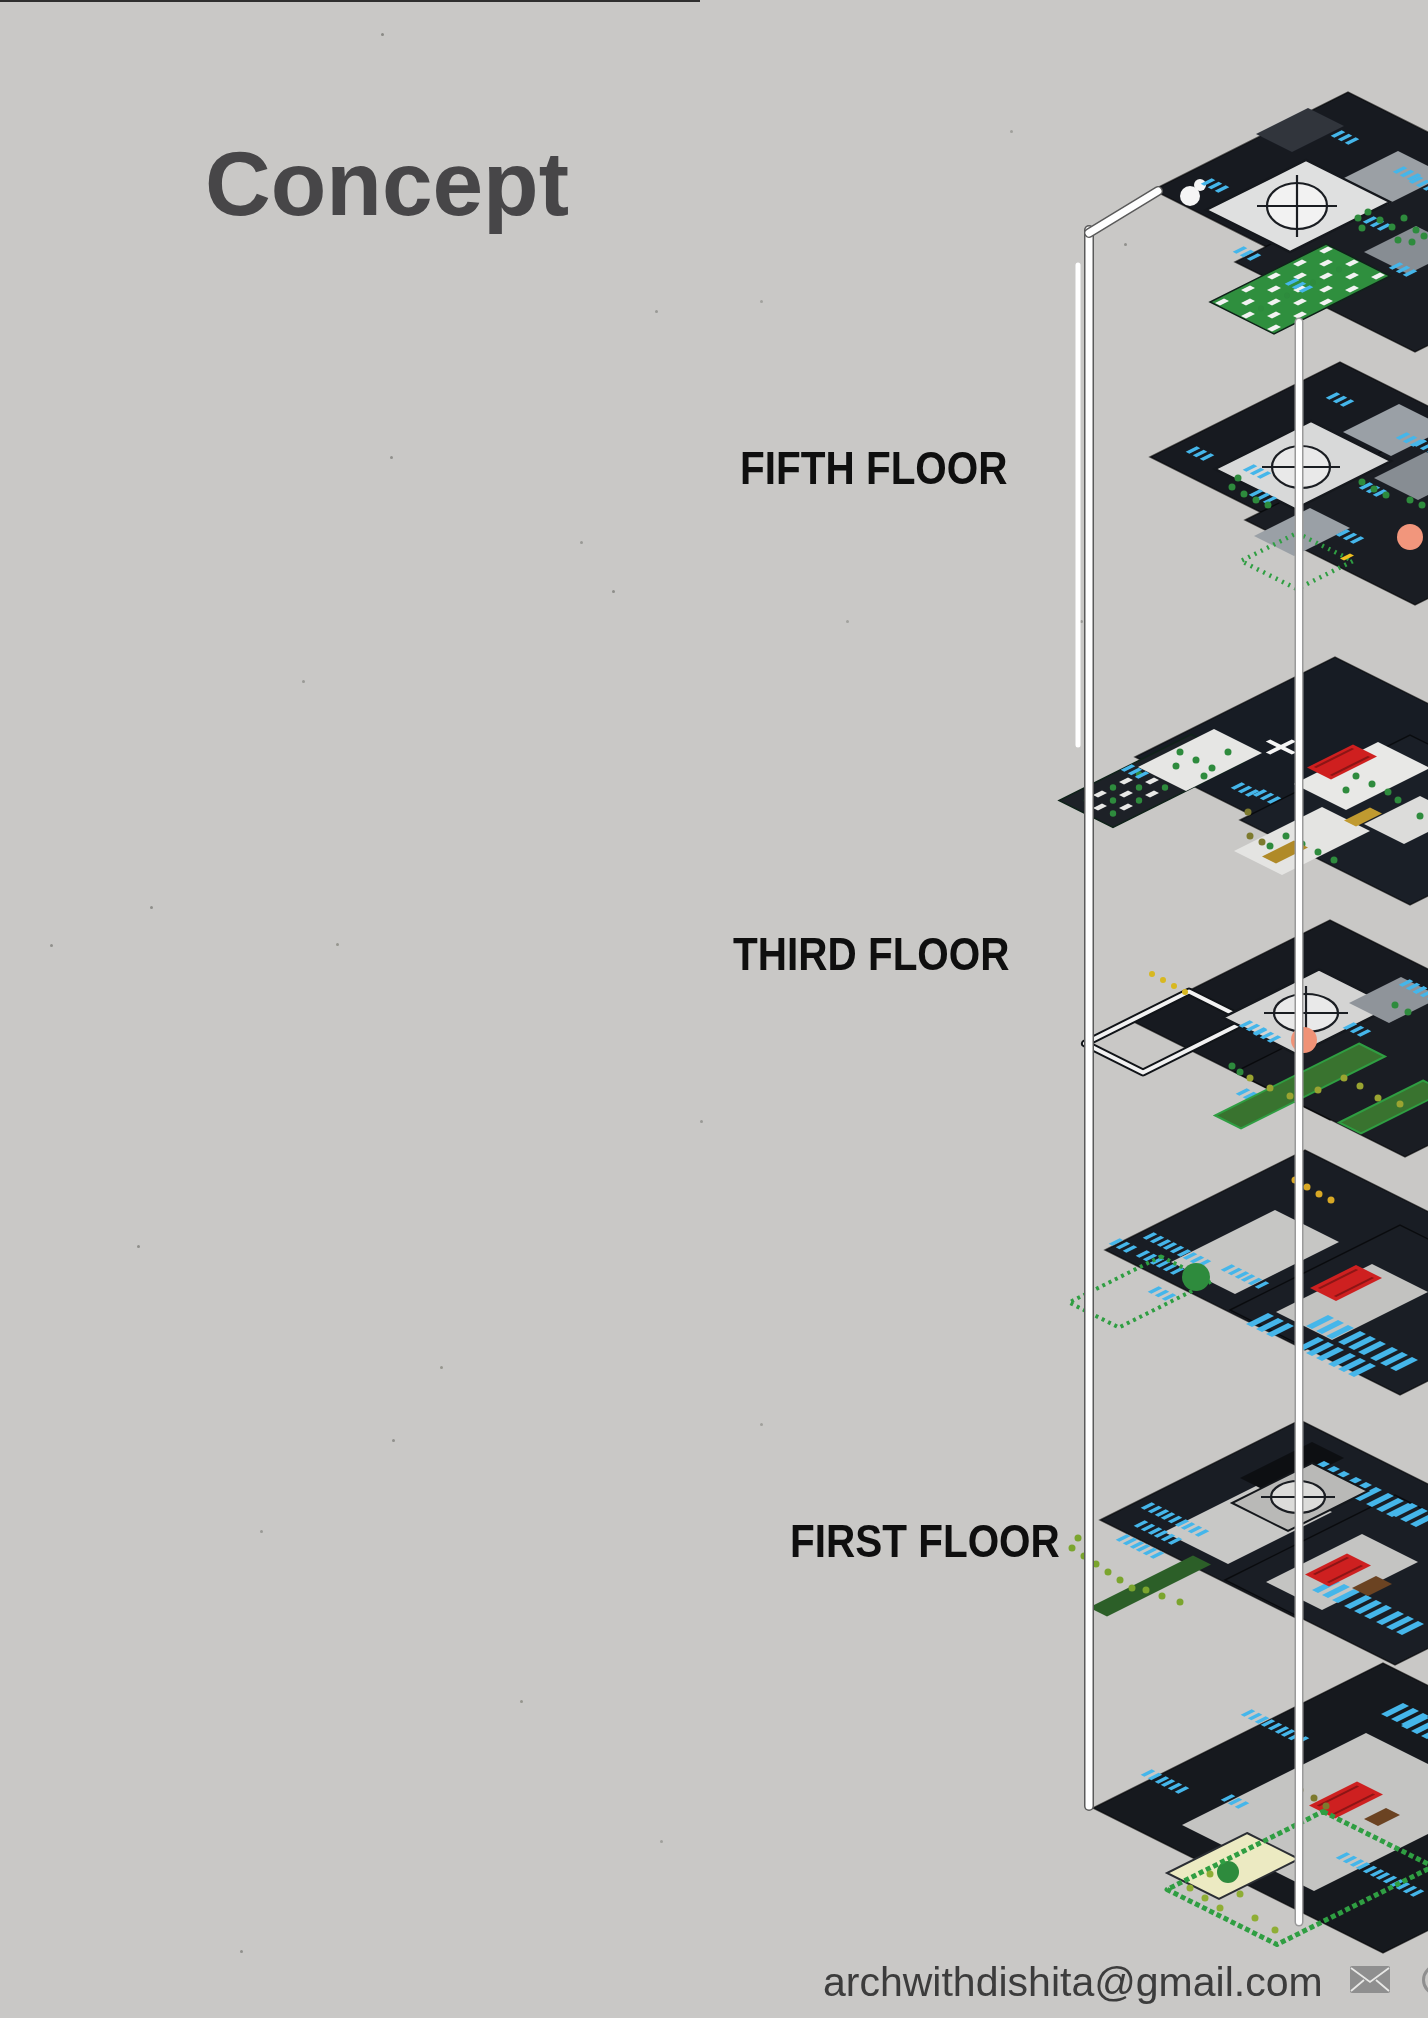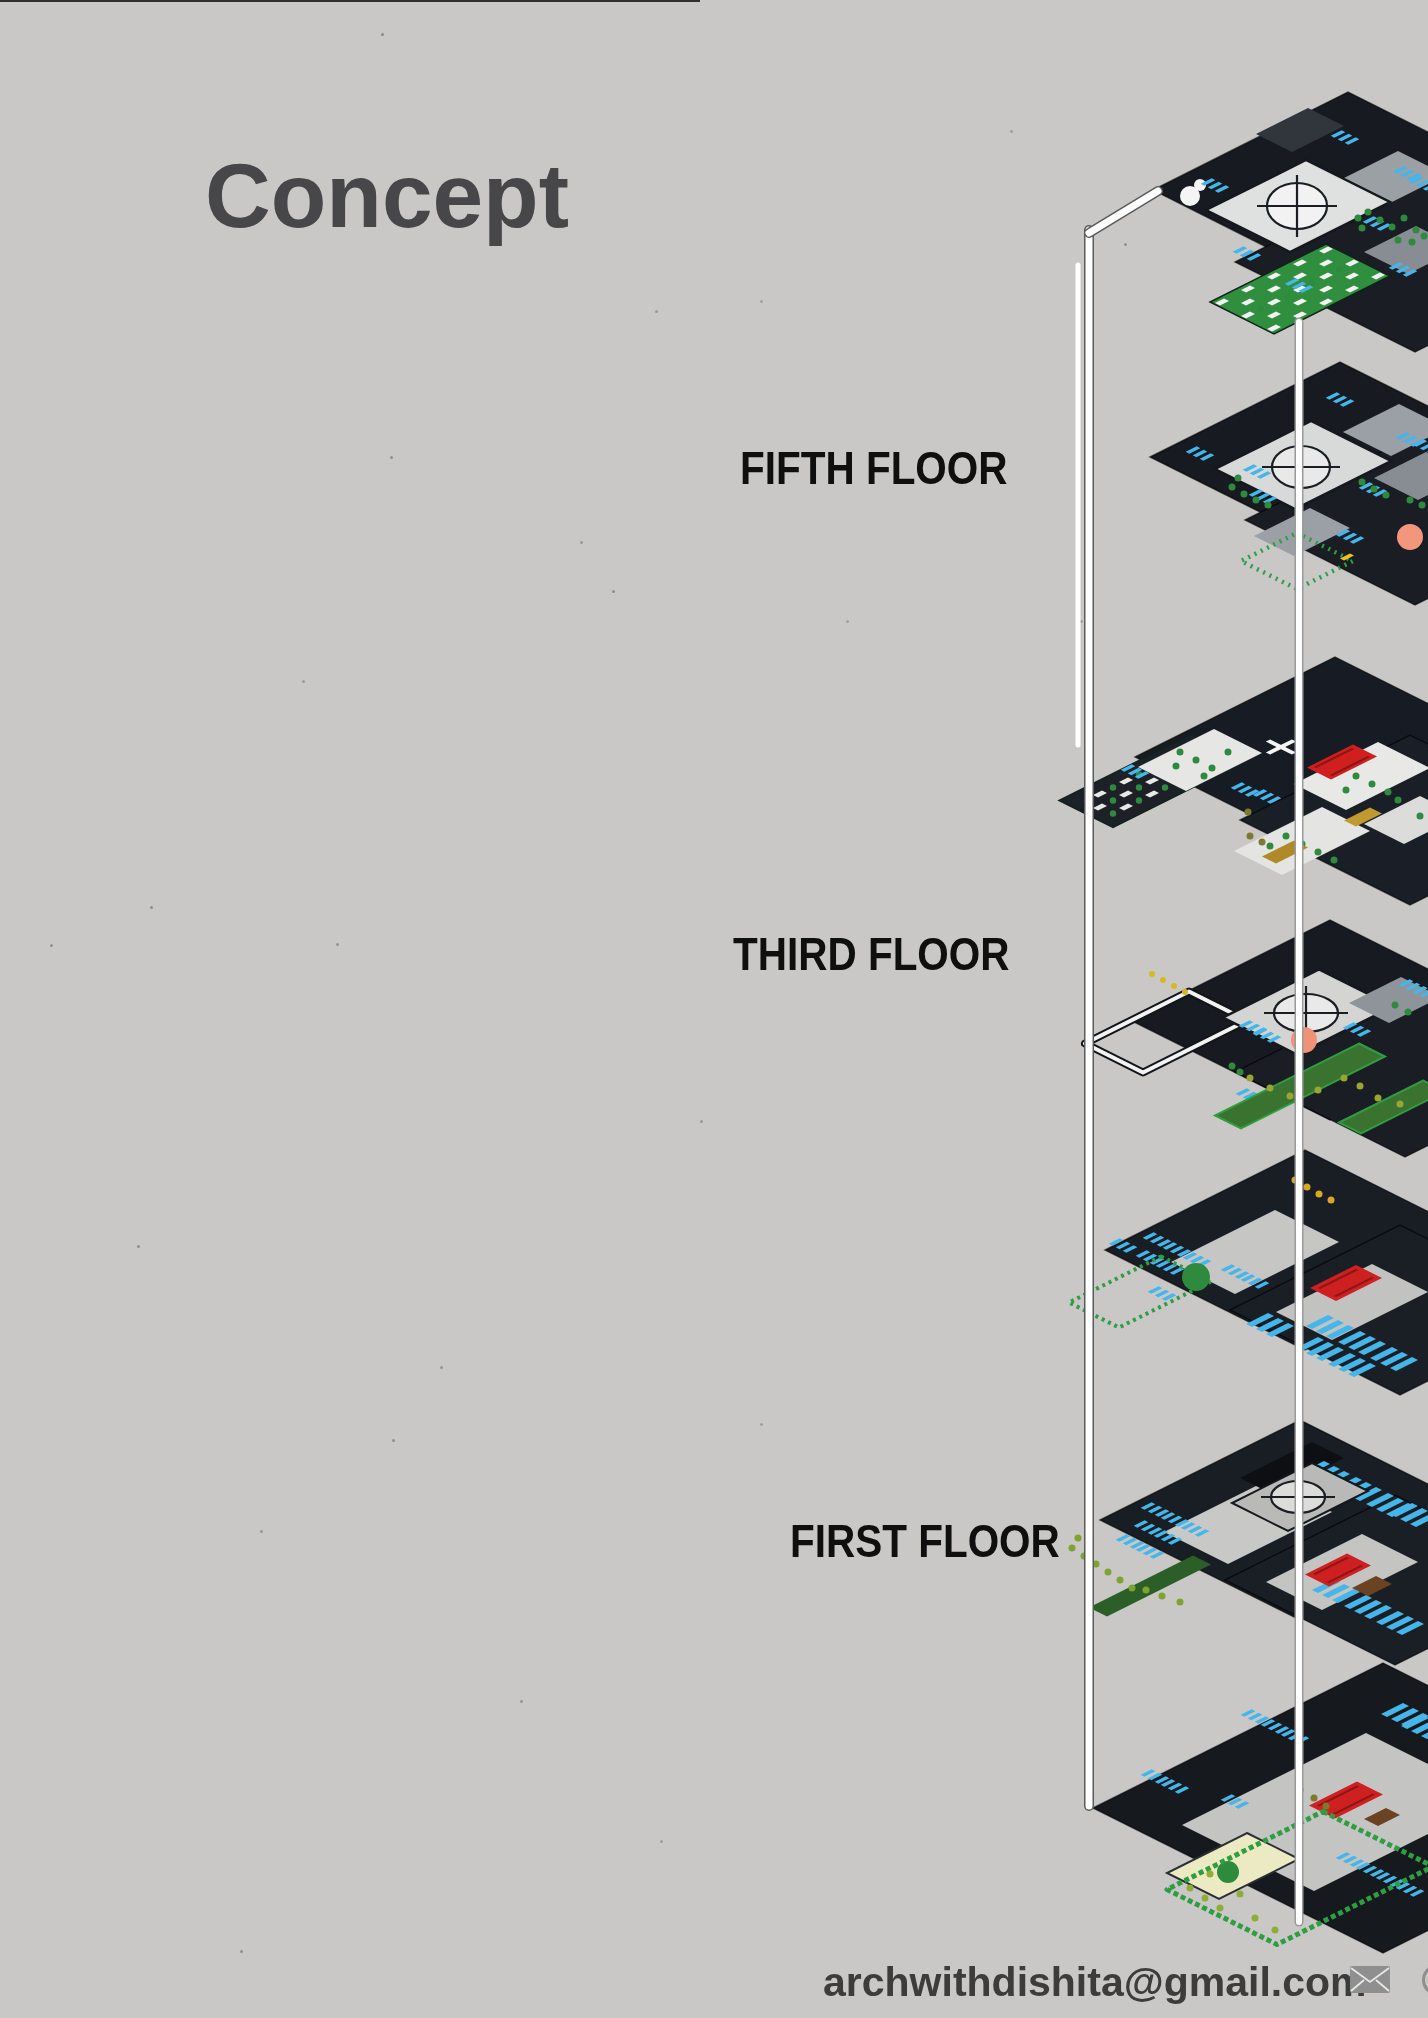--- a/index.html
+++ b/index.html
@@ -19,36 +19,36 @@
       743px 210px 0 #90908c, 274px 277px 0 #9a9a96, 629px 97px 0 #a0a09c,
       9px 423px 0 #90908c, 199px 508px 0 #9a9a96, 231px 557px 0 #8e8e8a,
       -79px 647px 0 #9a9a96, 465px 587px 0 #a2a29e, -231px 873px 0 #8e8e8a,
       -45px 910px 0 #96968e, -331px 911px 0 #90908c, 319px 1087px 0 #9a9a96,
       -244px 1212px 0 #8e8e8a, 59px 1333px 0 #96968e, 11px 1406px 0 #90908c,
       379px 1390px 0 #a0a09c, -121px 1497px 0 #9a9a96, 139px 1667px 0 #96968e,
       279px 1807px 0 #a0a09c, -141px 1917px 0 #90908c, 699px 587px 0 #9a9a96,
       379px 267px 0 #a2a29e;
   }
   .title{
-    position:absolute;left:205px;top:144px;margin:0;
+    position:absolute;left:205px;top:132px;margin:0;
     font-size:91px;font-weight:700;letter-spacing:0;
     color:#474648;white-space:nowrap;
   }
   .floor-label{
     position:absolute;font-size:46px;font-weight:700;color:#0f0f0f;
     letter-spacing:0;white-space:nowrap;
     transform:scaleX(0.88);transform-origin:left top;
   }
   .label-fifth{left:740px;top:441px;}
   .label-third{left:733px;top:927px;}
   .label-first{left:790px;top:1514px;}
   .axon{position:absolute;left:0;top:0;width:1428px;height:2018px;}
   .email{
     position:absolute;left:823px;top:1959px;
-    font-size:41px;font-weight:700;color:#3c3c3c;letter-spacing:0;
+    font-size:41px;font-weight:400;color:#3c3c3c;letter-spacing:0;
     white-space:nowrap;
   }
   .envelope{position:absolute;left:1350px;top:1966px;width:40px;height:27px;}
   .phone-partial{
     position:absolute;left:1422px;top:1964px;width:26px;height:26px;
     border:3px solid #8f8f8f;border-radius:50%;
   }
 </style>
 </head>
 <body>

